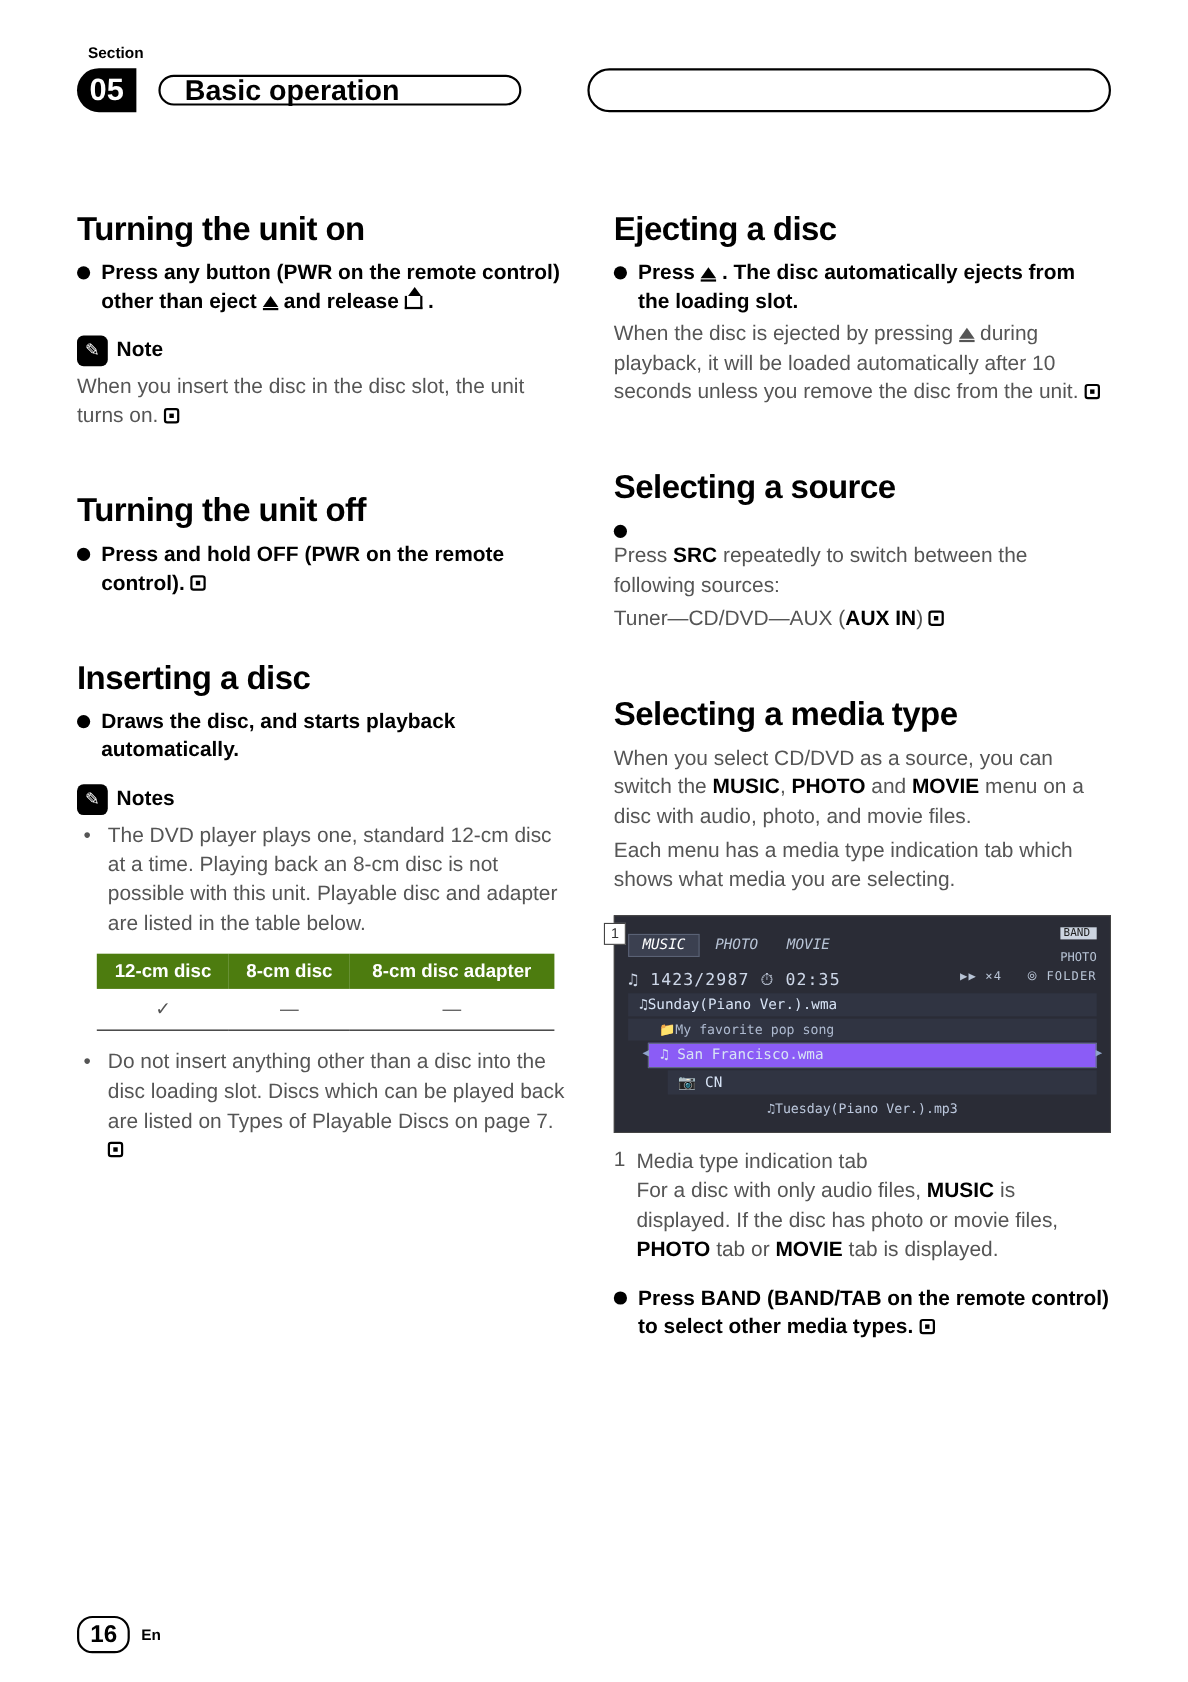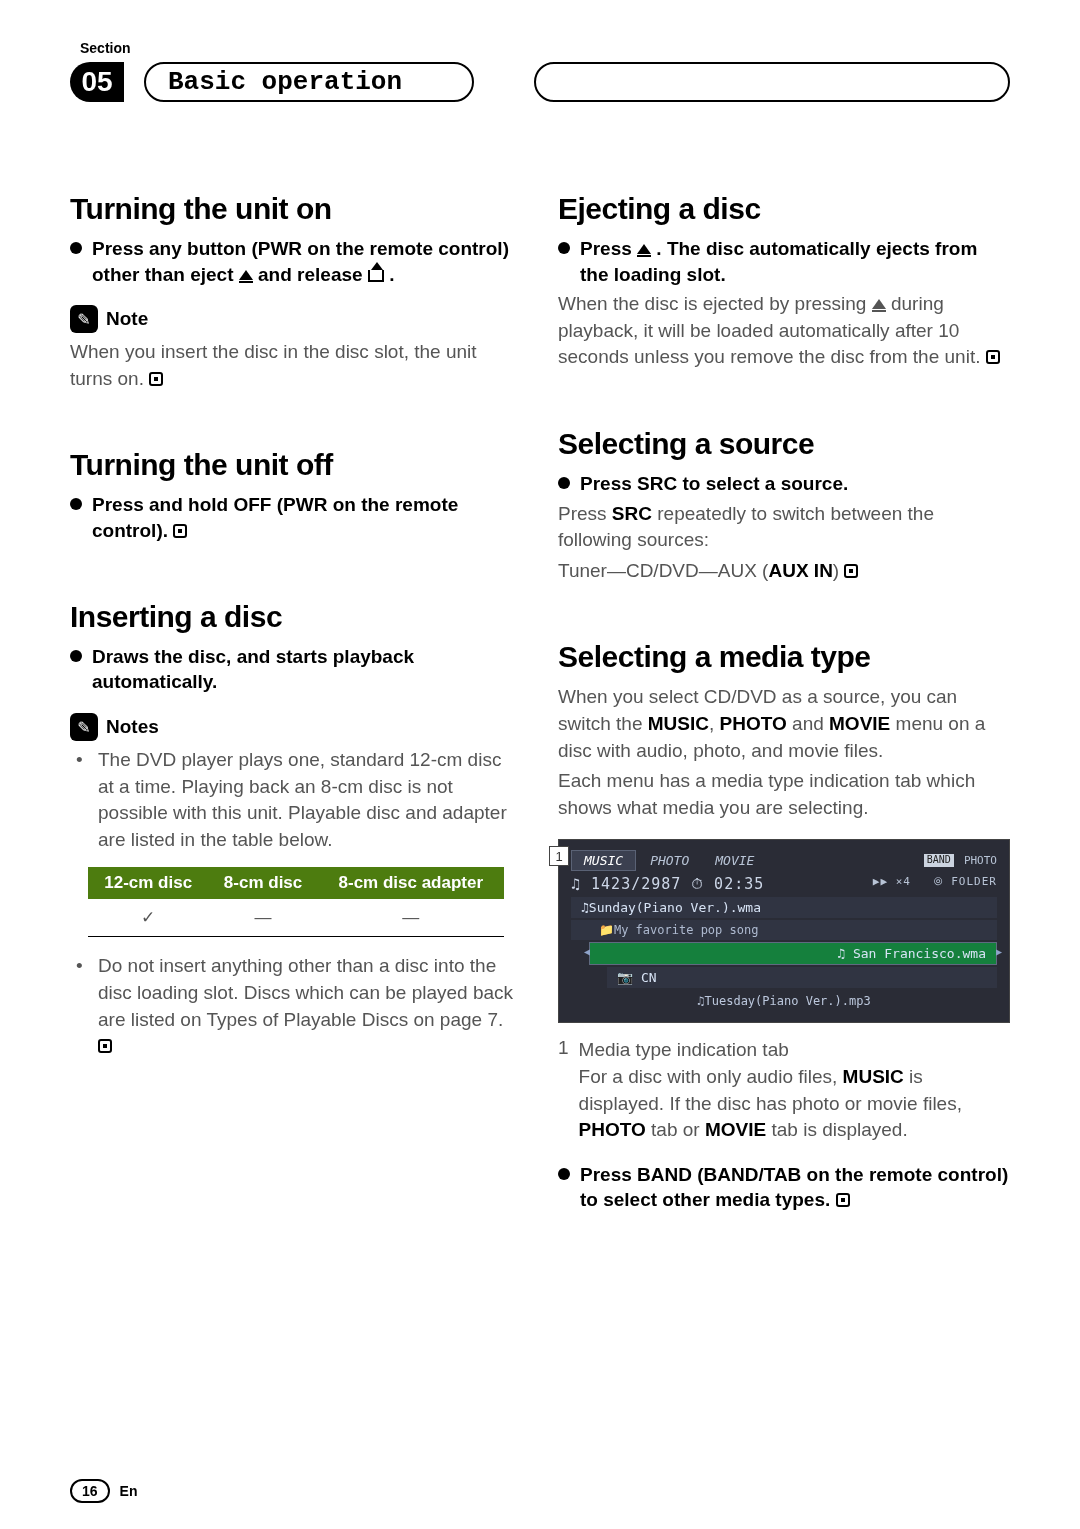--- a/index.html
+++ b/index.html
@@ -32,30 +32,29 @@
     background: #000;
     color: #fff;
     border-radius: 20px 0 0 20px;
     display: flex;
     align-items: center;
     justify-content: center;
     font-size: 28px;
     font-weight: bold;
   }
   .chapter-pill {
-    height: 40px;
+    height: 28px;
     border: 2px solid #000;
     border-radius: 20px;
     padding: 0 22px;
     display: flex;
     align-items: center;
     font-size: 26px;
     font-weight: bold;
     min-width: 330px;
-    font-family: Liberation Mono, monospace;
   }
   .empty-pill {
     height: 40px;
     border: 2px solid #000;
     border-radius: 20px;
     flex: 1;
     margin-left: 40px;
   }
   .columns {
     display: flex;
@@ -201,47 +200,47 @@
     border: 1px solid #444;
     display: flex; align-items: center; justify-content: center;
     font-family: Arial; font-size: 13px; color: #333;
   }
   .ss-tabs { display: flex; gap: 2px; margin-bottom: 4px; align-items: center;}
   .ss-tab {
     padding: 2px 12px; font-style: italic; font-size: 13px;
     color: #b8c4d6;
   }
   .ss-tab.active { color: #fff; background: #3b4050; border: 1px solid #5a6275;}
-  .ss-right { margin-left: auto; display:flex; gap:10px; font-size:11px; color:#b8c4d6;}
+  .ss-right { margin-left: auto; display:flex; gap:10px; font-size:11px; color:#b8c4d6;flex-direction:column;}
   .ss-badge { background:#ccd4e0; color:#222; padding:0 3px; font-size:10px;}
   .ss-info { font-size: 15px; letter-spacing: 1px; color:#cdd7e8; margin-bottom:0; }
   .ss-info2 { float:right; font-size:11px; color:#b8c4d6;}
   .ss-list { margin-top:4px; }
   .ss-item {
     padding: 3px 10px; margin: 2px 0;
     background: #303442;
     font-size: 13px; color:#d7e3f5;
   }
-  .ss-item.sel { background:#15803d; border:1px solid #5f6a80; position:relative;text-align:right;}
+  .ss-item.sel { background:#8b5cf6; border:1px solid #5f6a80; position:relative;}
   .ss-item.sel::before {
     content:"◀"; position:absolute; left:-6px; top:3px; font-size:10px; color:#8fa3c9;
   }
   .ss-item.sel::after {
     content:"▶"; position:absolute; right:-6px; top:3px; font-size:10px; color:#8fa3c9;
   }
   .ss-sub { padding-left: 28px; font-size:12px; color:#aebad0;}
   .ss-footer { text-align:center; font-size:12px; color:#bcc8dd; margin-top:6px;}
   .footer {
     position: absolute;
     left: 70px; bottom: 26px;
     display: flex; align-items: center; gap: 10px;
   }
   .page-pill {
     border: 2px solid #000; border-radius: 14px;
-    padding: 2px 10px; font-weight: bold; font-size: 14px;
+    padding: 2px 10px; font-weight: bold; font-size: 22px;
   }
   .page-lang { font-weight: bold; font-size: 14px; }
   .inline-bold { font-weight: bold; color: #000; }
   .gray-eject {
     display: inline-block;
     width: 0; height: 0;
     border-left: 7px solid transparent;
     border-right: 7px solid transparent;
     border-bottom: 10px solid #555;
     vertical-align: 1px;
@@ -360,21 +359,20 @@
         <span class="gray-eject"></span>
         <span> during playback, it will be loaded automatically after 10 seconds unless you remove the disc from the unit.</span>
         <span class="glyph-stop"></span>
       </div>
 
       <div class="spacer"></div>
 
       <h2 class="section">Selecting a source</h2>
       <div class="bullet-line">
         <span class="bullet-dot"></span>
-        <span>Press SRC to select a source.</span>
       </div>
       <div class="body-text">
         <span>Press </span>
         <span class="inline-bold">SRC</span>
         <span> repeatedly to switch between the following sources:</span>
       </div>
       <div class="body-text">
         <span>Tuner—CD/DVD—AUX (</span><span class="inline-bold">AUX IN</span><span>)</span>
         <span class="glyph-stop"></span>
       </div>

